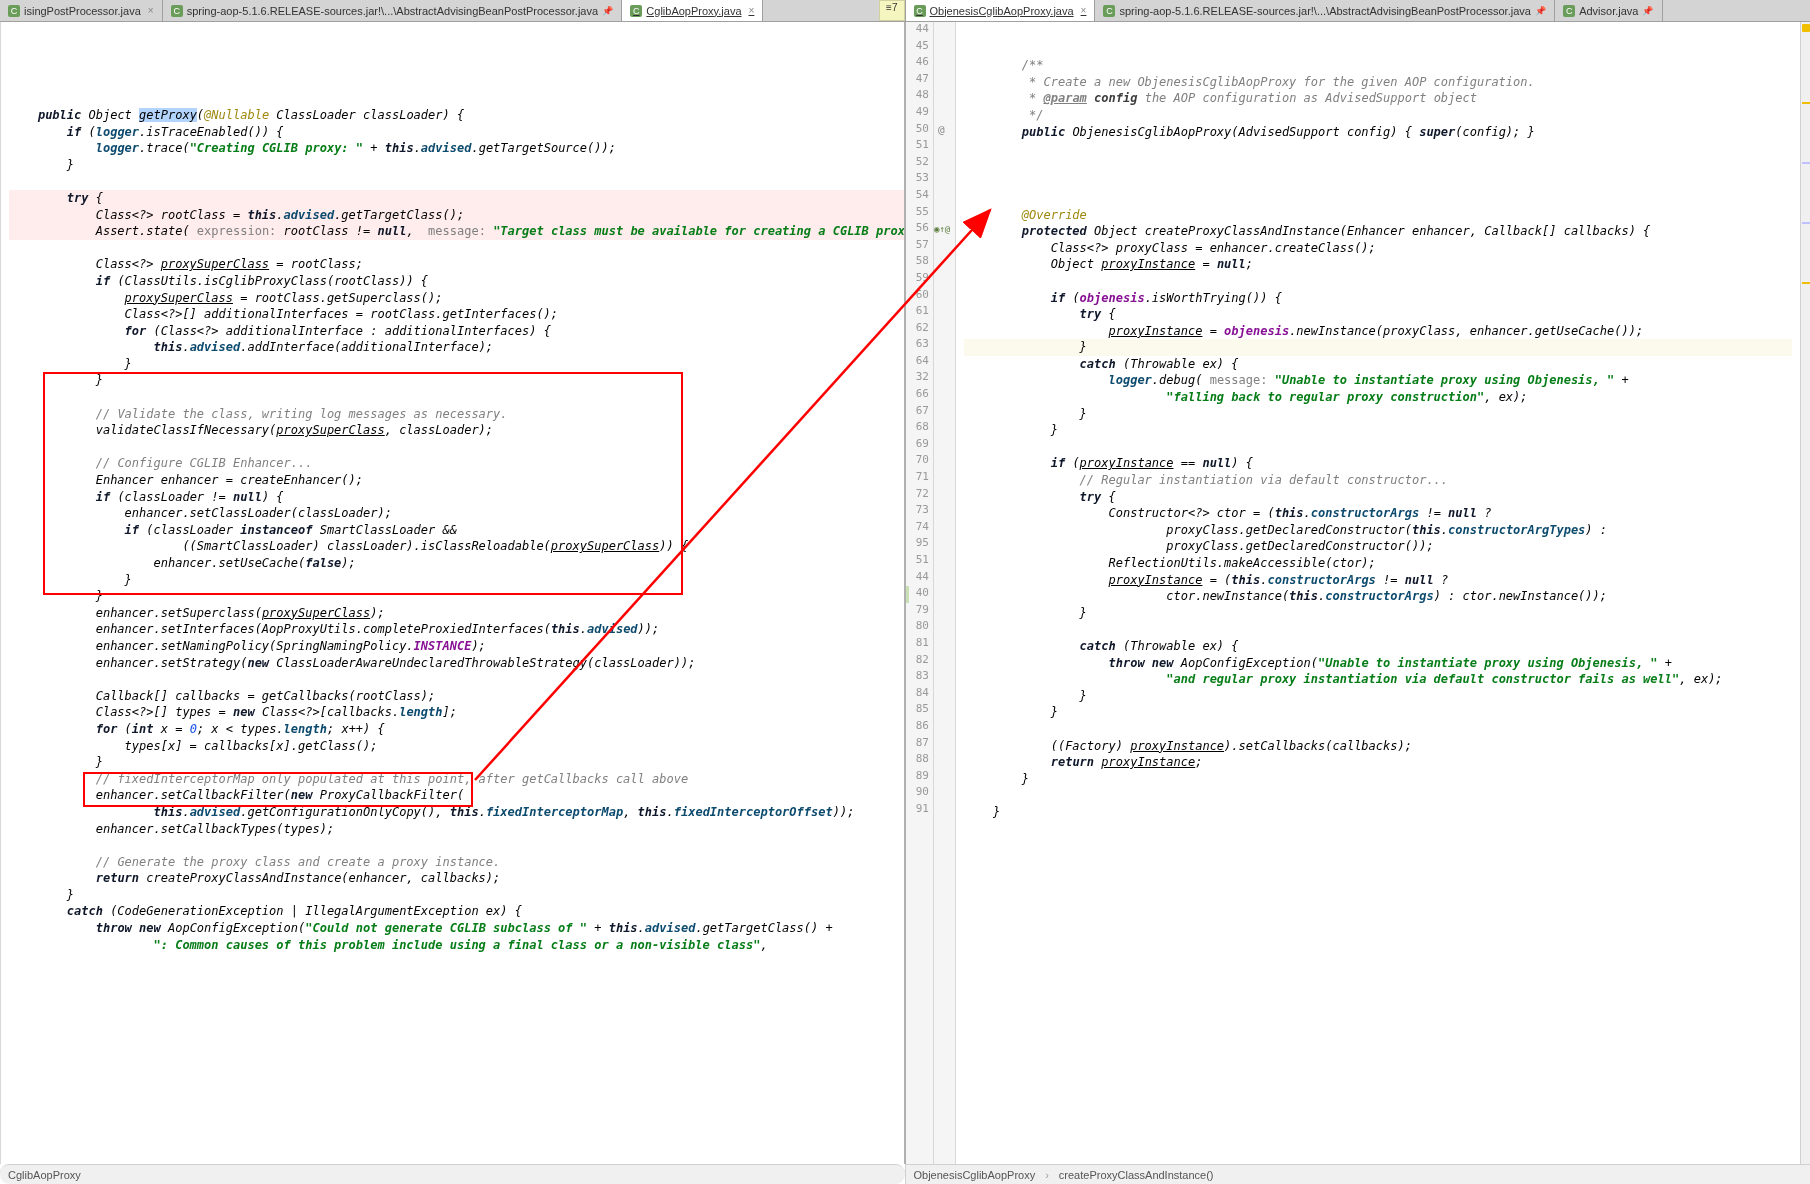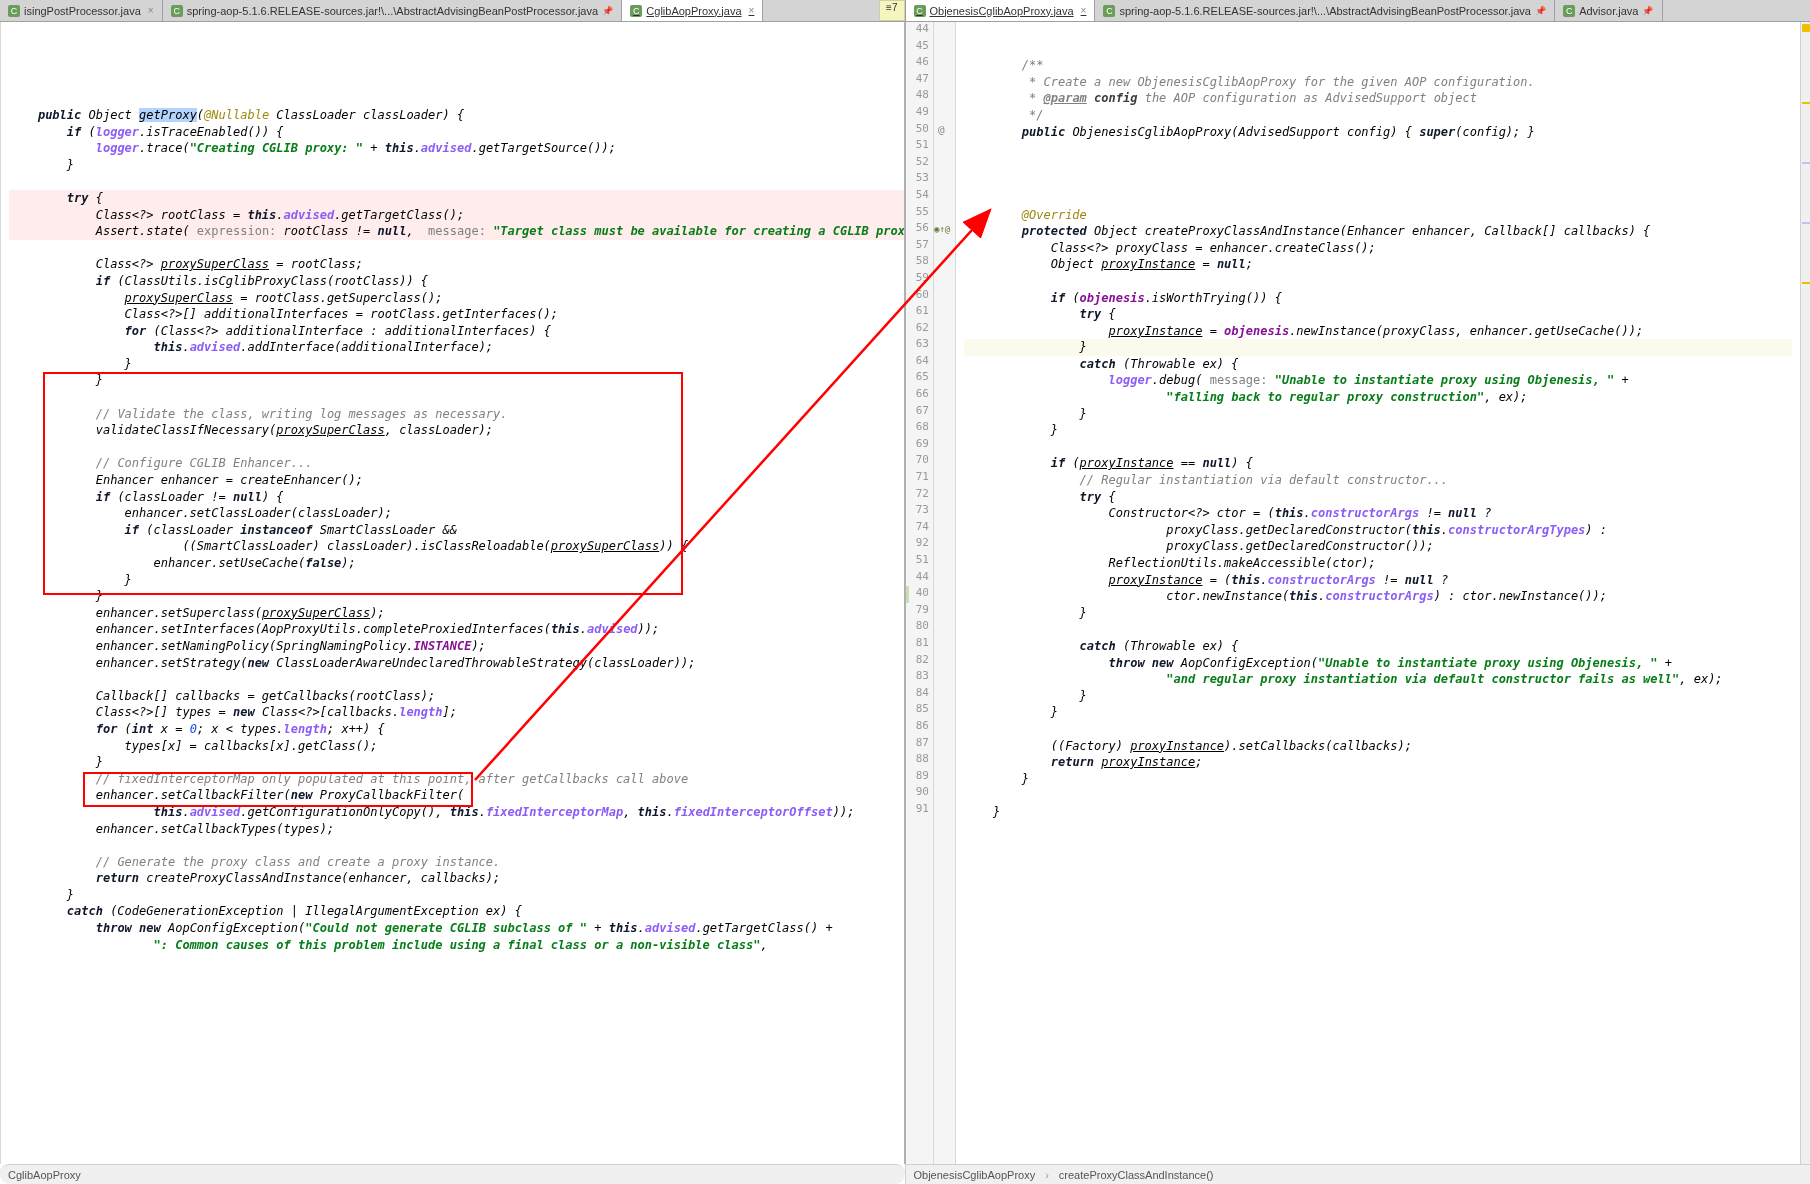--- a/index.html
+++ b/index.html
@@ -89,21 +89,21 @@
   position: relative;
   font-style: italic;
 }
 .code-area .line { height: 16.6px; }
 .ln { height: 16.6px; }
 .kw { color: #0f172a; font-weight: bold; }
 .str { color: #067d17; font-weight: bold; }
 .cmt { color: #808080; font-style: italic; }
 .ann { color: #9E880D; }
 .num { color: #1750eb; }
-.fld { color: #8b5cf6; font-weight: bold; }
+.fld { color: #0c4a6e; font-weight: bold; }
 .fld-i { color: #871094; font-style: italic; font-weight: bold; }
 .param { color: #808080; font-style: normal; }
 .hl-sel { background: #b3d4fc; }
 .doctag { color: #808080; font-weight: bold; text-decoration: underline; }
 .docparam { color: #3d3d3d; font-style: italic; font-weight: bold; }
 .hl-line { background: #fcfaed; display: block; width: 100%; }
 .box-red {
   position: absolute;
   border: 2px solid #ff0000;
   pointer-events: none;
@@ -230,31 +230,31 @@
         <div class="ln">55</div>
         <div class="ln">56</div>
         <div class="ln">57</div>
         <div class="ln">58</div>
         <div class="ln">59</div>
         <div class="ln">60</div>
         <div class="ln">61</div>
         <div class="ln">62</div>
         <div class="ln">63</div>
         <div class="ln">64</div>
-        <div class="ln">65</div>
+        <div class="ln">32</div>
         <div class="ln">66</div>
         <div class="ln">67</div>
         <div class="ln">68</div>
         <div class="ln">69</div>
         <div class="ln">70</div>
         <div class="ln">71</div>
         <div class="ln">72</div>
         <div class="ln">73</div>
         <div class="ln">74</div>
-        <div class="ln">92</div>
+        <div class="ln">95</div>
         <div class="ln">51</div>
         <div class="ln">44</div>
         <div class="ln">40</div>
         <div class="ln">79</div>
         <div class="ln">80</div>
         <div class="ln">81</div>
         <div class="ln">82</div>
         <div class="ln">83</div>
         <div class="ln">84</div>
         <div class="ln">85</div>

